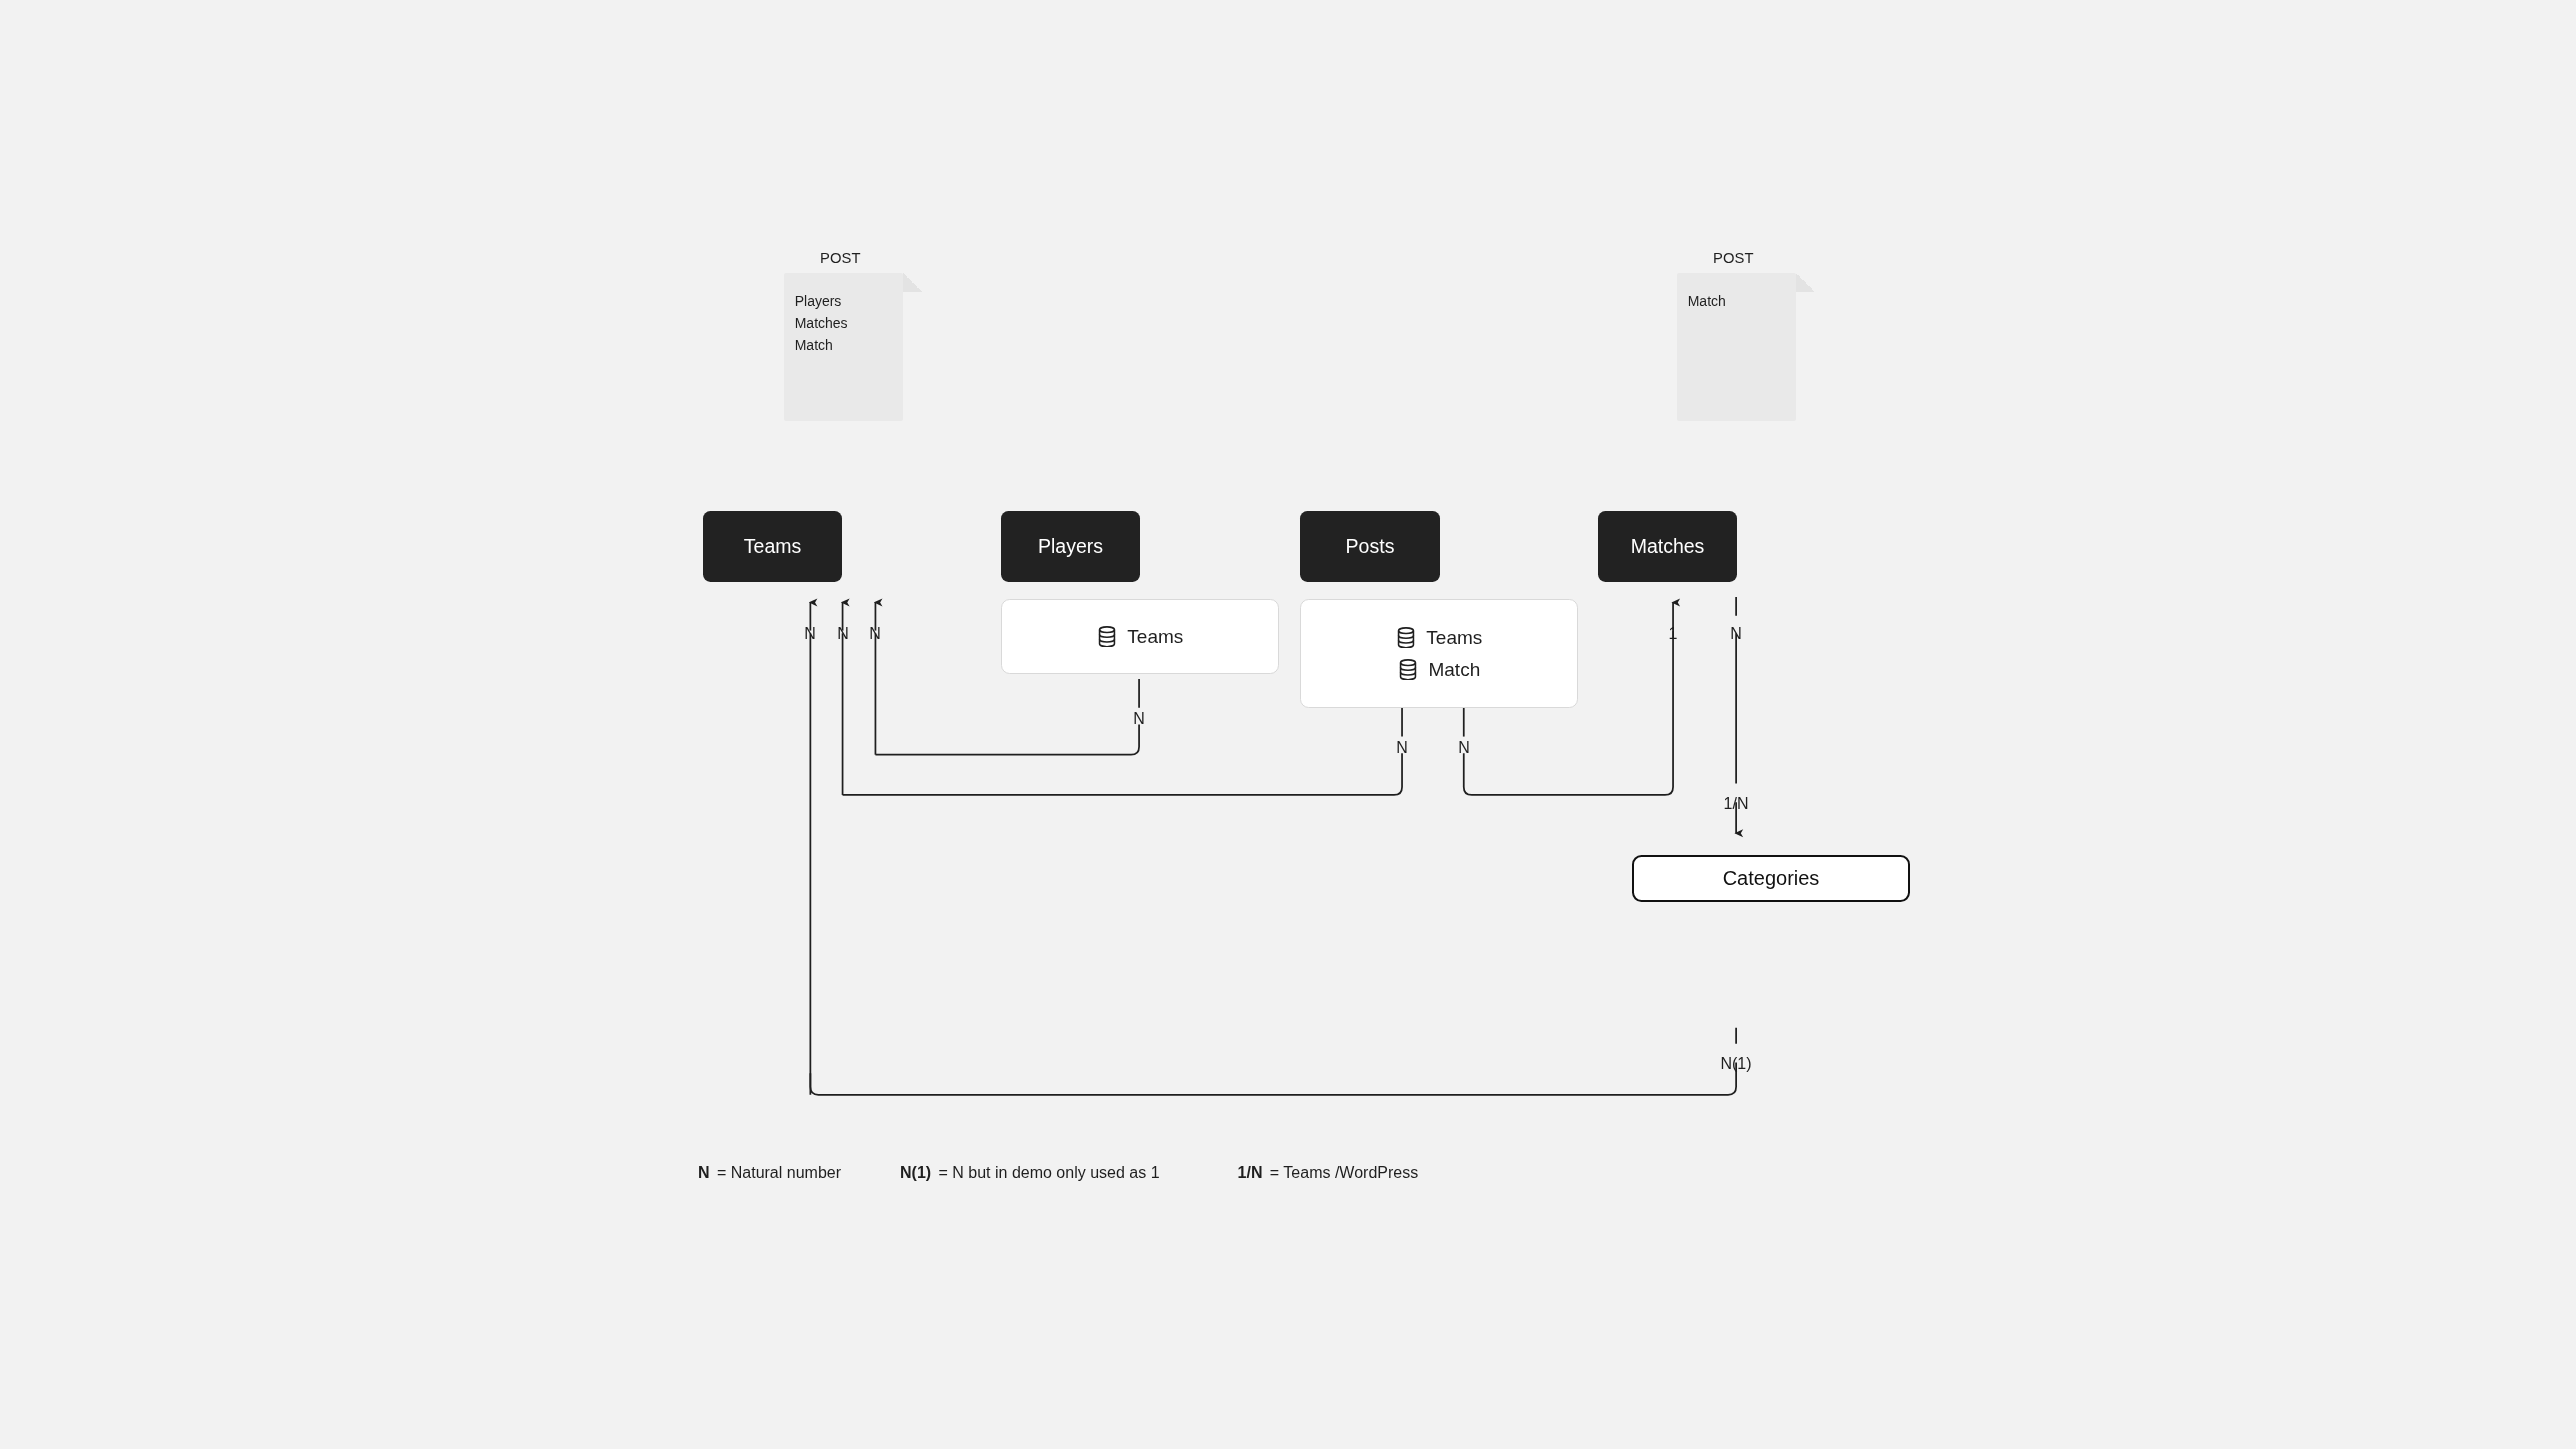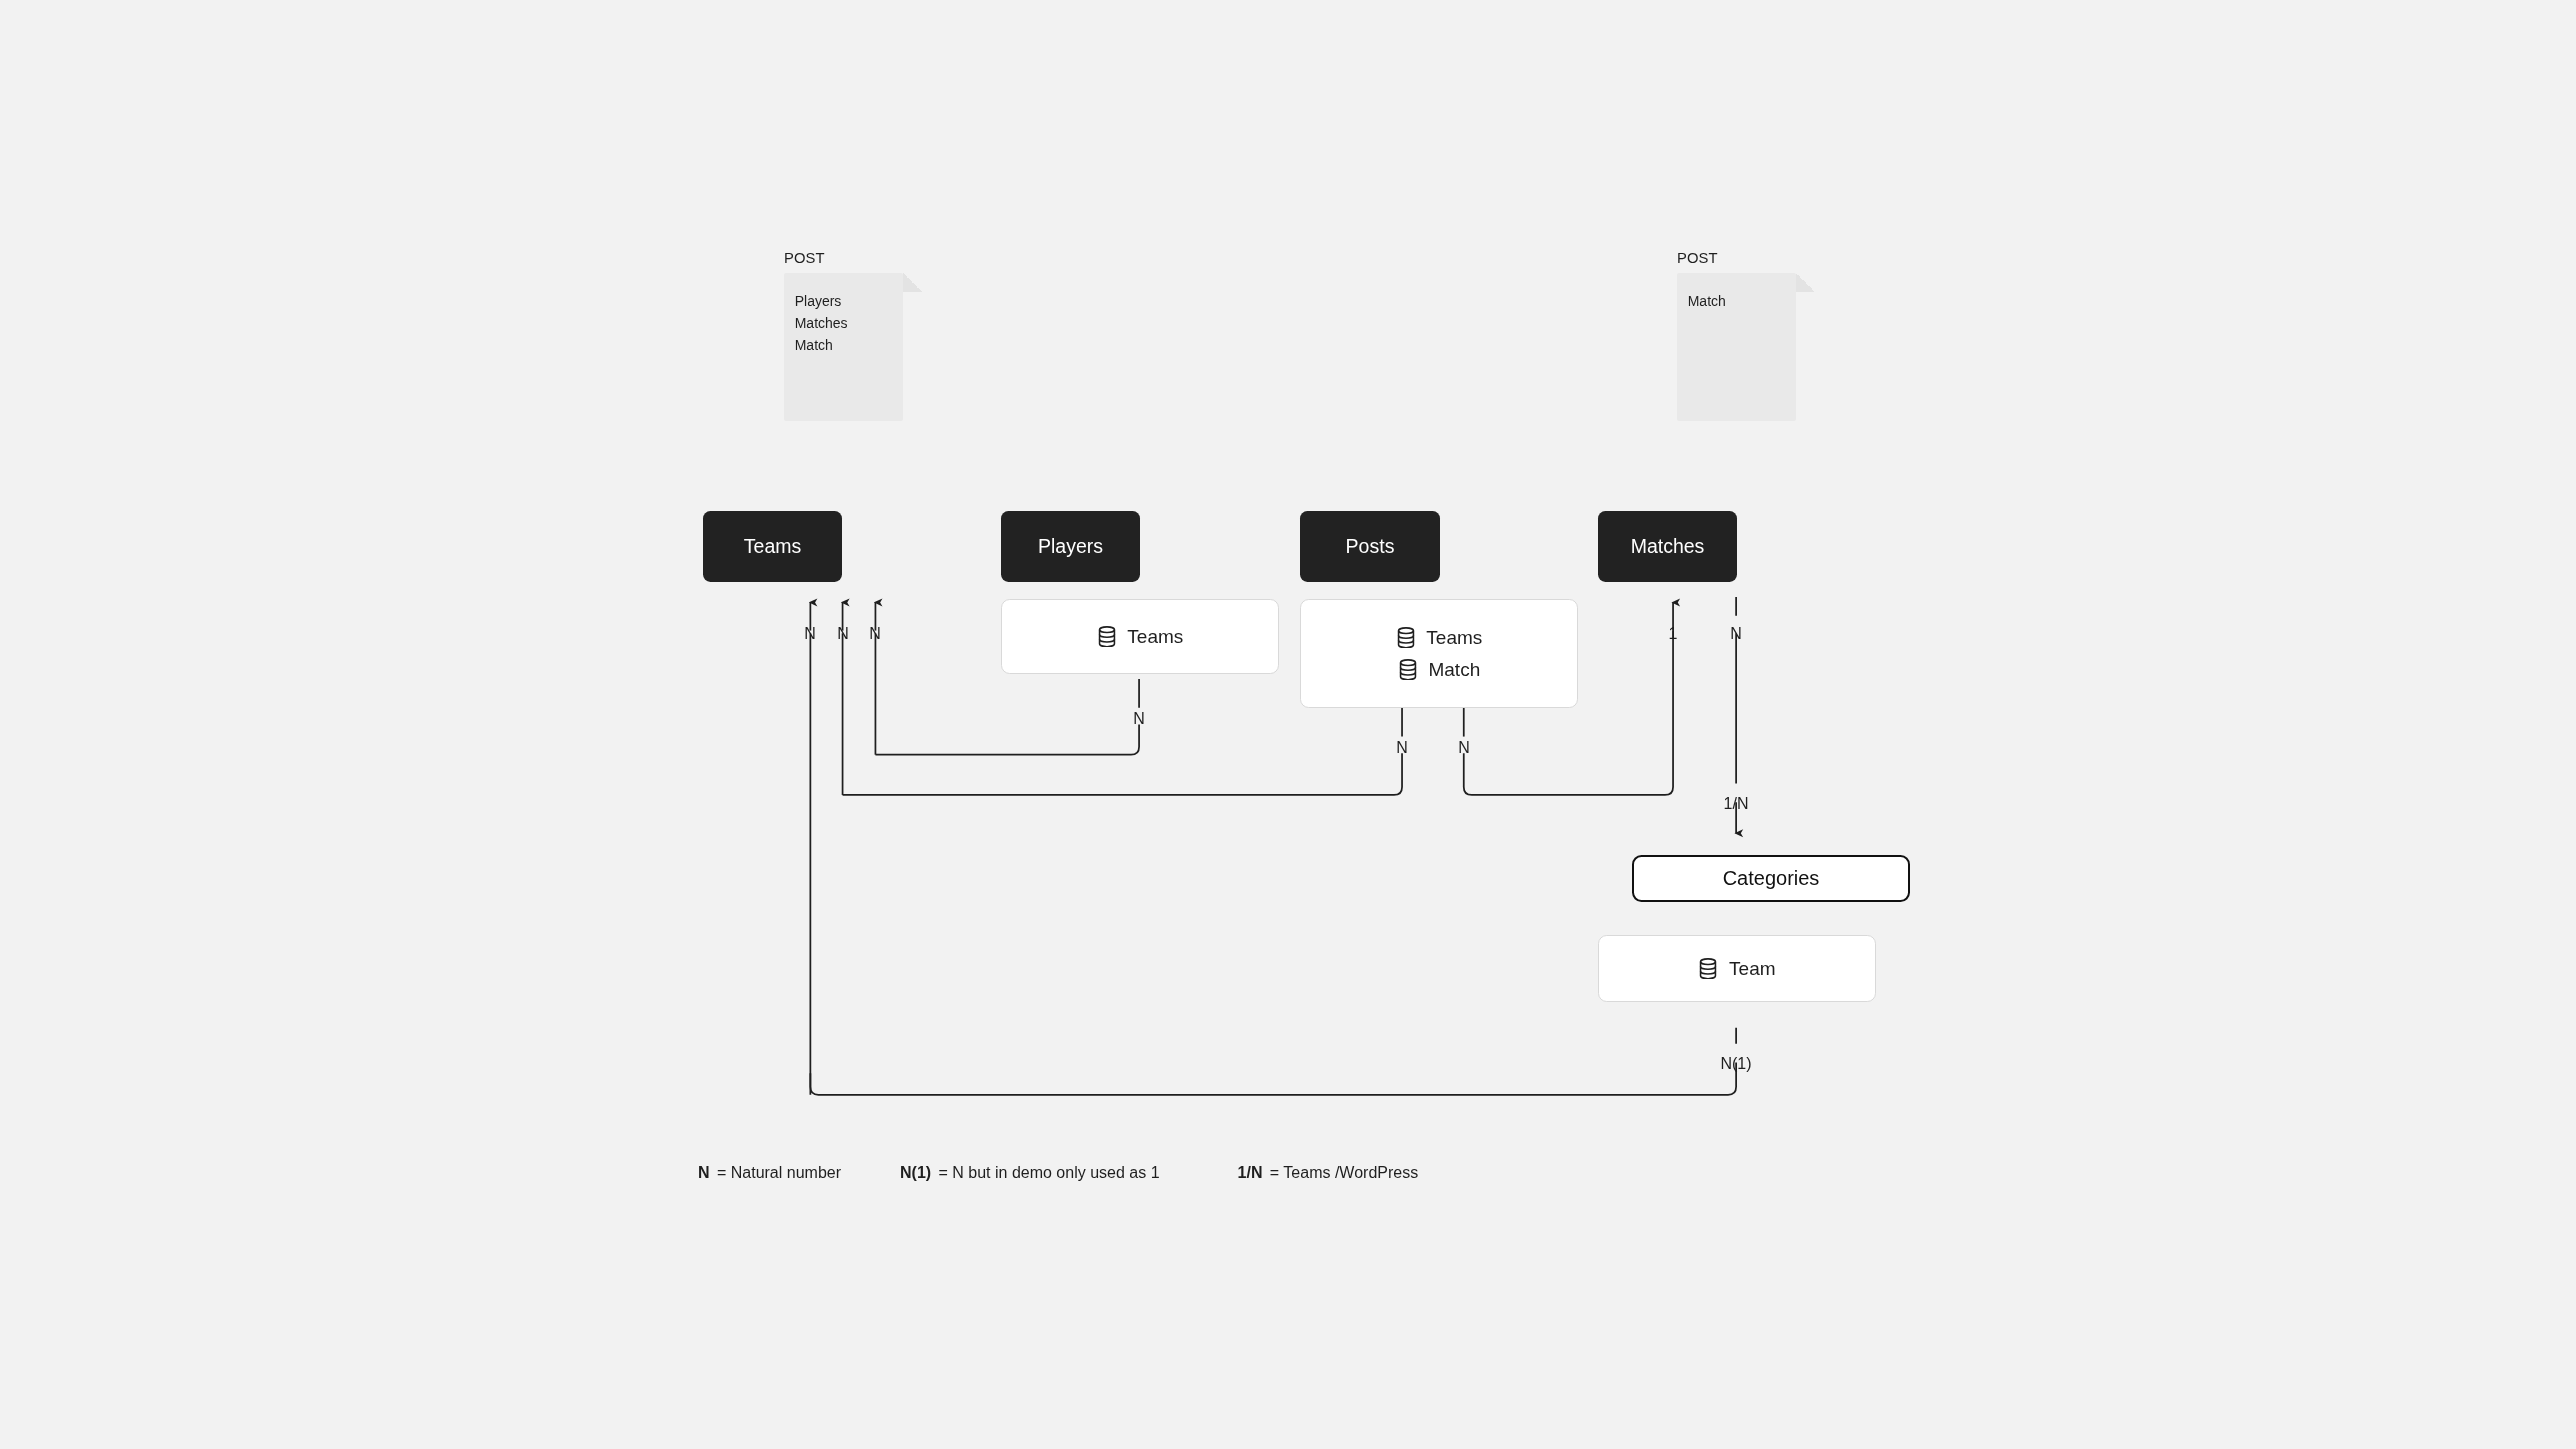--- a/index.html
+++ b/index.html
@@ -32,20 +32,21 @@
   }
 
   
   .doc-group { position: absolute; }
   .doc-caption {
     font-size: 14.8px;
     color: #1f1f1f;
     letter-spacing: 0.1px;
     margin-bottom: 6.7px;
     white-space: nowrap;
+    margin-left: 36px;
   }
   .doc-sheet {
     position: relative;
     width: 119px;
     height: 148px;
     background: #e9e9e9;
     border-radius: 2px;
   }
   .doc-sheet .fold-shadow {
     position: absolute;
@@ -269,31 +270,20 @@
         <path d="M3 15.9 C3 17.8 7 19.3 12 19.3 C17 19.3 21 17.8 21 15.9" fill="none" stroke="#1f1f1f" stroke-width="1.9"></path>
       </svg>
       <span class="label">Match</span>
     </div>
   </div>
 
   <div class="strong-box" style="left:1632px; top:855px; width:278px; height:47px;">
     <span>Categories</span>
   </div>
 
-  <div class="white-card" style="left:1598px; top:935px; width:278px; height:67px;">
-    <div class="card-row">
-      <svg class="db-icon" width="20" height="21.5" viewBox="0 0 24 26" xmlns="http://www.w3.org/2000/svg">
-        <ellipse cx="12" cy="4.5" rx="9" ry="3.4" fill="none" stroke="#1f1f1f" stroke-width="1.9"></ellipse>
-        <path d="M3 4.5 V21.5 C3 23.4 7 25 12 25 C17 25 21 23.4 21 21.5 V4.5" fill="none" stroke="#1f1f1f" stroke-width="1.9"></path>
-        <path d="M3 10.2 C3 12.1 7 13.6 12 13.6 C17 13.6 21 12.1 21 10.2" fill="none" stroke="#1f1f1f" stroke-width="1.9"></path>
-        <path d="M3 15.9 C3 17.8 7 19.3 12 19.3 C17 19.3 21 17.8 21 15.9" fill="none" stroke="#1f1f1f" stroke-width="1.9"></path>
-      </svg>
-      <span class="label">Team</span>
-    </div>
-  </div>
 
   <div class="wire-label" style="left:810px; top:625px;">N</div>
   <div class="wire-label" style="left:843px; top:625px;">N</div>
   <div class="wire-label" style="left:875px; top:625px;">N</div>
   <div class="wire-label" style="left:1139px; top:710px;">N</div>
   <div class="wire-label" style="left:1402px; top:739px;">N</div>
   <div class="wire-label" style="left:1464px; top:739px;">N</div>
   <div class="wire-label" style="left:1673px; top:625px;">1</div>
   <div class="wire-label" style="left:1736px; top:625px;">N</div>
   <div class="wire-label" style="left:1736px; top:795px;">1/N</div>

